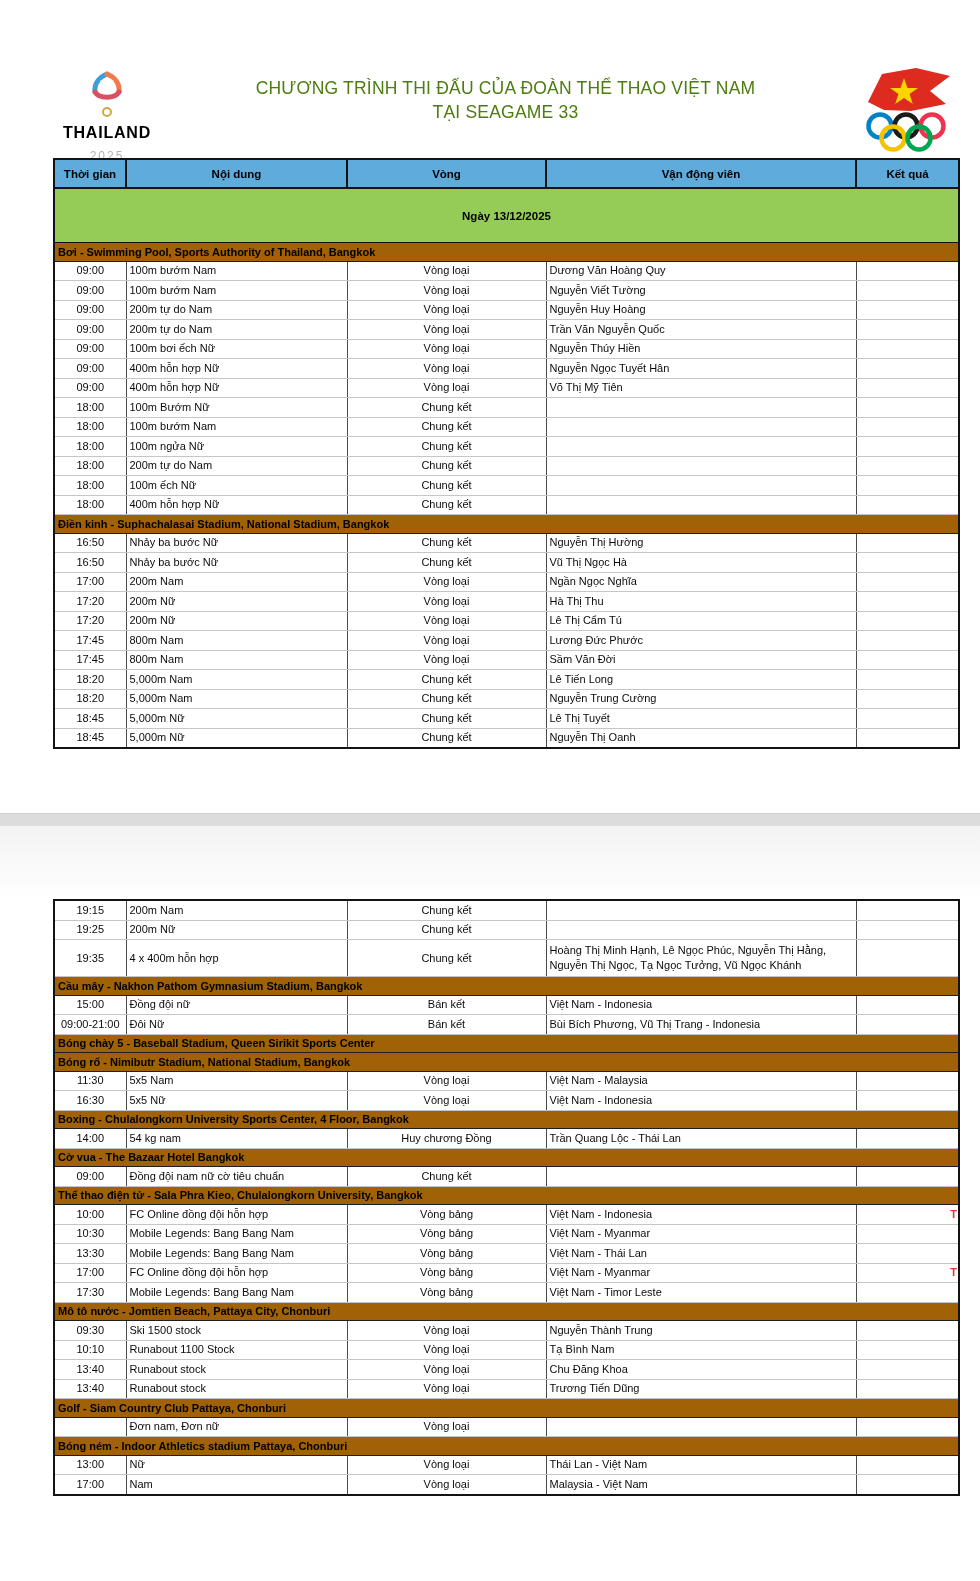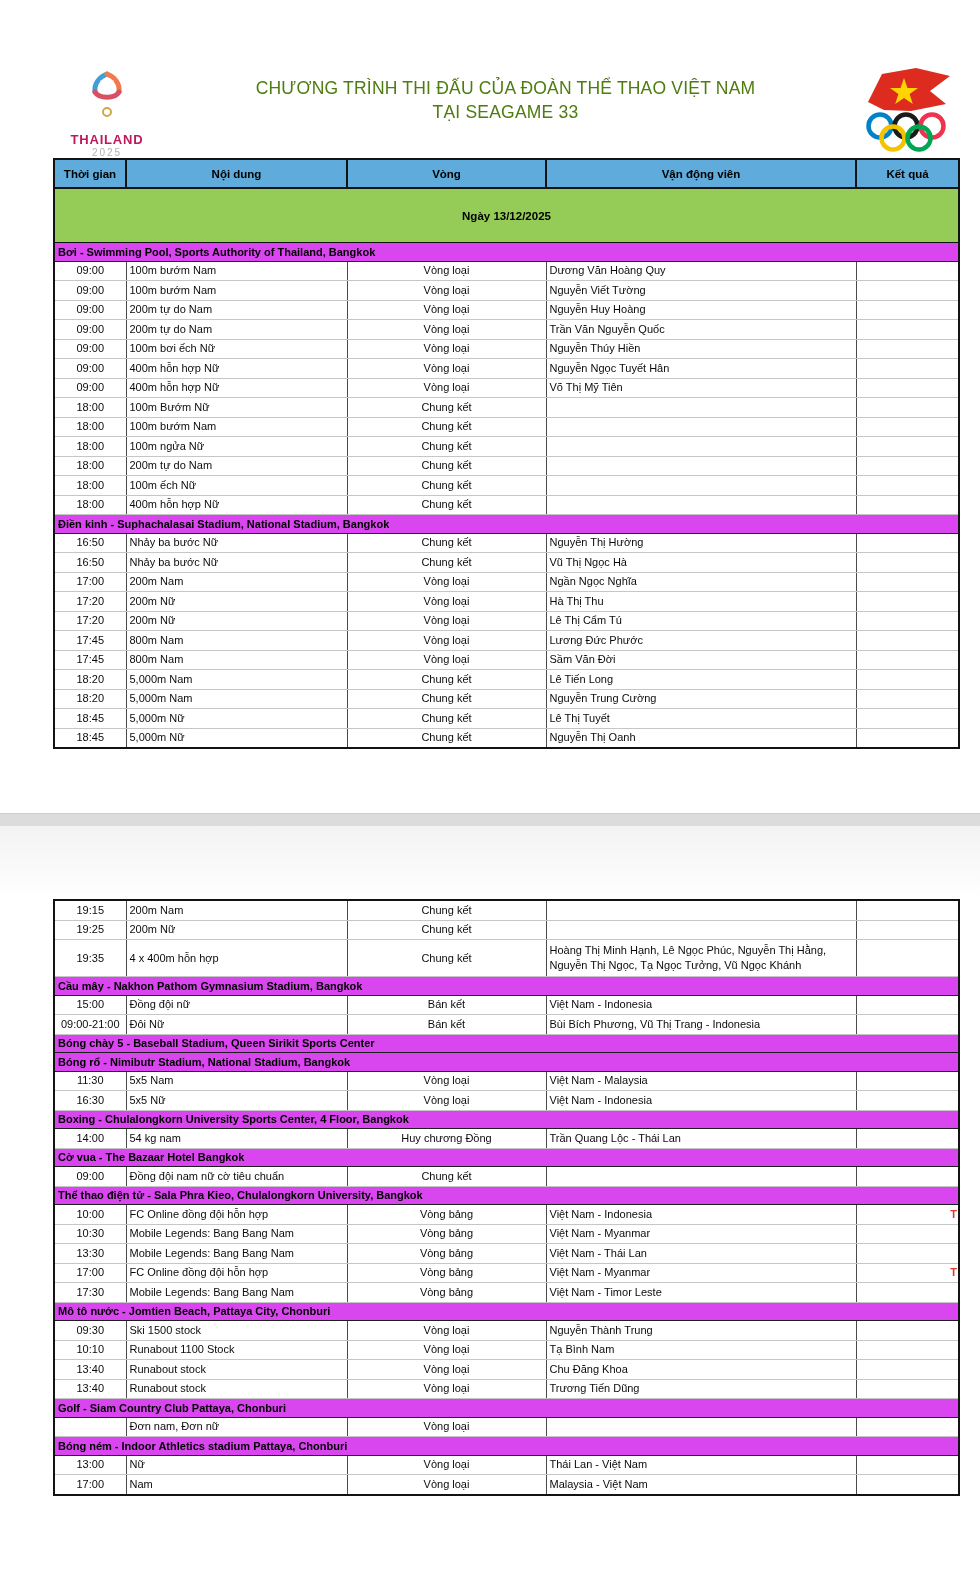--- a/index.html
+++ b/index.html
@@ -6,22 +6,22 @@
   body{
     width:980px;height:1581px;background:#ffffff;position:relative;
     font-family:"Liberation Sans",sans-serif;color:#000;overflow:hidden;
   }
   
   .doc-title{
     position:absolute;left:53px;top:76px;width:905px;text-align:center;
     color:#4d7c0f;font-size:17.5px;font-weight:500;line-height:24px;letter-spacing:0.2px;
   }
   .thailand-logo{position:absolute;left:57px;top:68px;width:100px;text-align:center;line-height:1;}
-  .thailand-logo .th-name{font-size:13px;font-weight:bold;color:#be185d;letter-spacing:0.8px;margin-top:10px;}
-  .thailand-logo .th-year{font-size:10px;color:#b2b2b2;letter-spacing:2px;margin-top:2px;}
+  .thailand-logo .th-name{font-size:16px;font-weight:bold;color:#000000;letter-spacing:0.8px;margin-top:2px;}
+  .thailand-logo .th-year{font-size:12px;color:#b2b2b2;letter-spacing:2px;margin-top:9px;}
   .vn-logo{position:absolute;left:856px;top:60px;}
   
   .page-divider{
     position:absolute;left:0;top:813px;width:980px;height:13px;background:#dcdcdc;
     border-top:1px solid #cfcfcf;box-shadow:0 2px 4px rgba(0,0,0,0.10);
   }
   .page2-shade{position:absolute;left:0;top:826px;width:980px;height:74px;
     background:linear-gradient(#f3f3f3,#ffffff);}
   
   .sheet{position:absolute;left:53px;background:#fff;}
@@ -30,21 +30,21 @@
   table{border-collapse:collapse;table-layout:fixed;width:905px;border:2px solid #131313;}
   th{
     background:#5fabdb;border:2px solid #131313;height:27px;
     font-size:11.5px;font-weight:bold;color:#000;text-align:center;padding:0;
   }
   tr.date td{
     background:#95cb57;border:1px solid #131313;height:17px;
     text-align:center;font-weight:bold;font-size:11.5px;padding:18px;
   }
   tr.section td{
-    background:#d946ef;border-top:1px solid #1e1e1e;border-bottom:1px solid #1e1e1e;
+    background:#a16207;border-top:1px solid #1e1e1e;border-bottom:1px solid #1e1e1e;
     font-weight:bold;font-size:11px;text-align:left;padding:0 0 0 3px;height:17.5px;
   }
   tr.data td{
     height:16.5px;font-size:11px;color:#0b0b0b;
     border-left:1px solid #4a4a4a;border-right:1px solid #4a4a4a;
     border-top:1px solid #c6c6c6;border-bottom:1px solid #c6c6c6;
     padding:1px 3px;line-height:13.5px;overflow:hidden;white-space:nowrap;
   }
   tr.data.tall td{white-space:normal;height:auto;padding-top:3px;padding-bottom:3px;line-height:15px;}
   tr.data td.c{text-align:center;padding:1px 0;}

